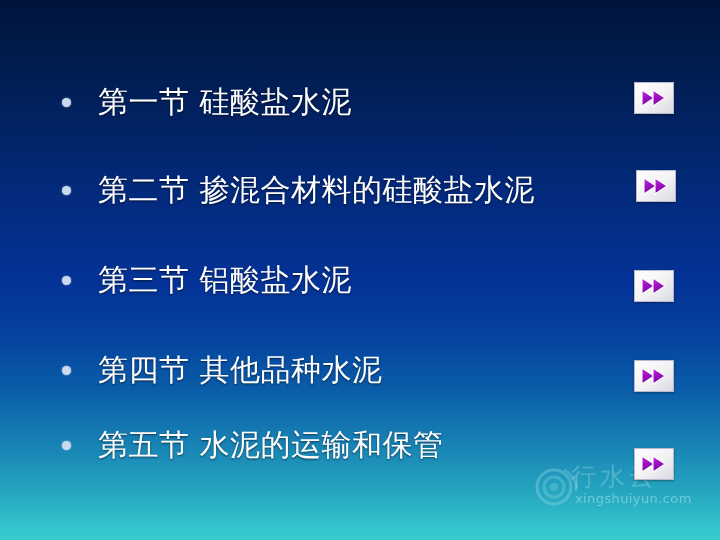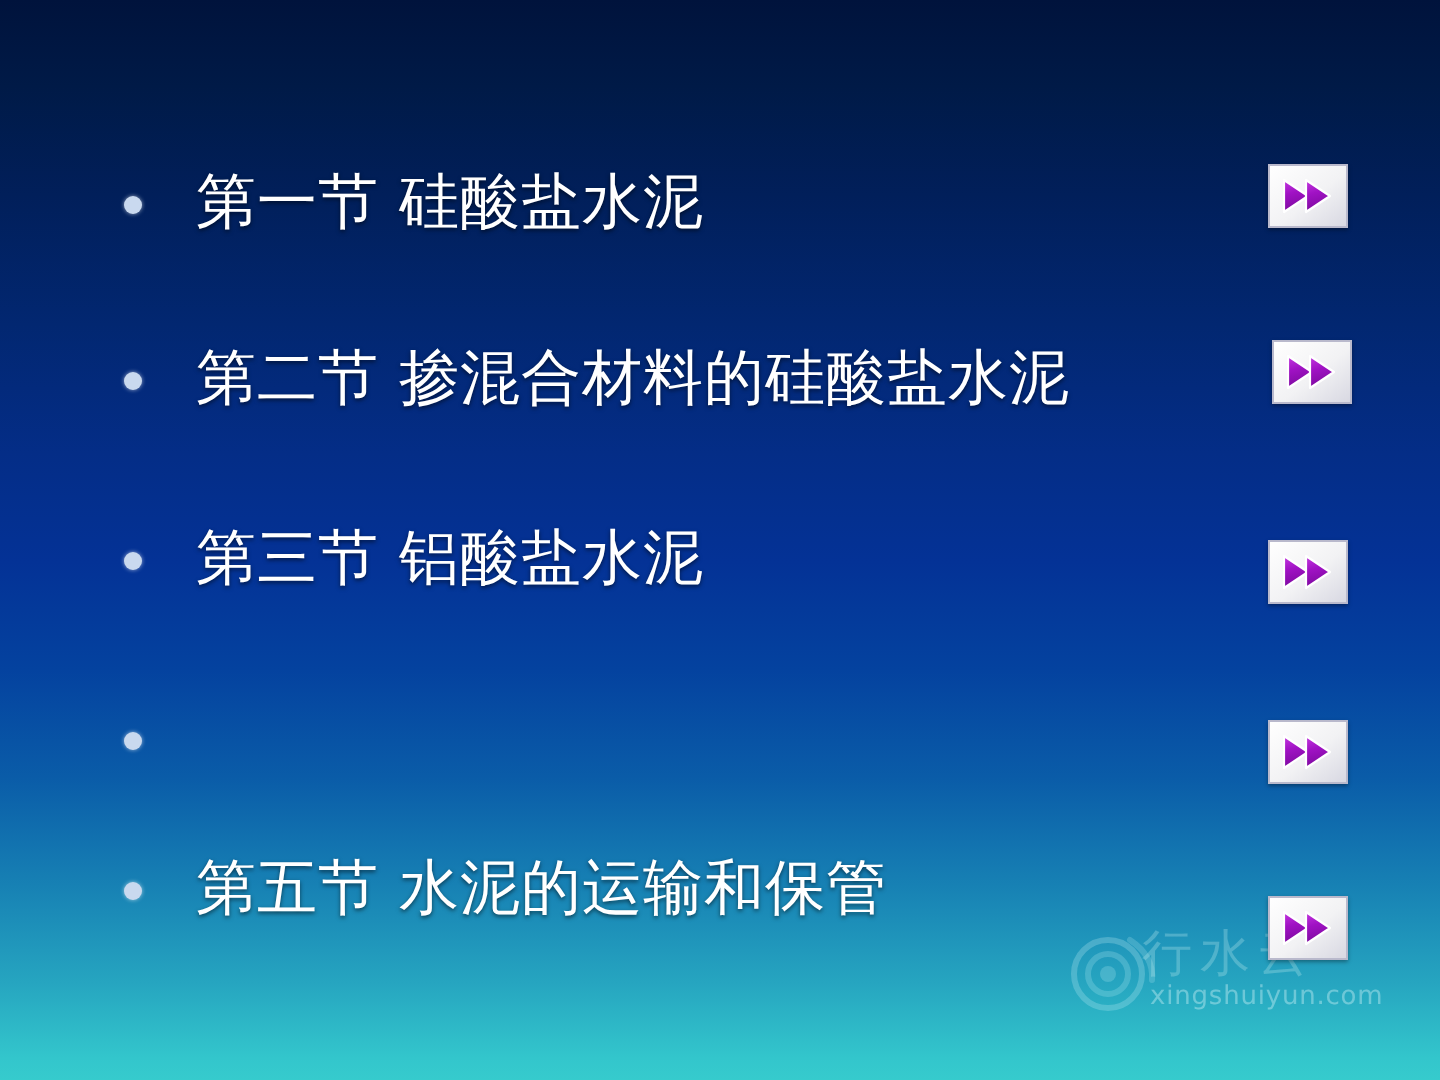--- a/index.html
+++ b/index.html
@@ -153,20 +153,21 @@
       <span class="bullet-text">第二节  掺混合材料的硅酸盐水泥</span>
     </div>
 
     <div class="bullet-row r2">
       <span class="bullet-dot"></span>
       <span class="bullet-text">第三节  铝酸盐水泥</span>
     </div>
 
     <div class="bullet-row r3">
       <span class="bullet-dot"></span>
+      <span class="bullet-text">第四节  其他品种水泥</span>
     </div>
 
     <div class="bullet-row r4">
       <span class="bullet-dot"></span>
       <span class="bullet-text">第五节  水泥的运输和保管</span>
     </div>
 
   </div>
 
   <div class="ff-button" style="left:634px; top:82px;">

